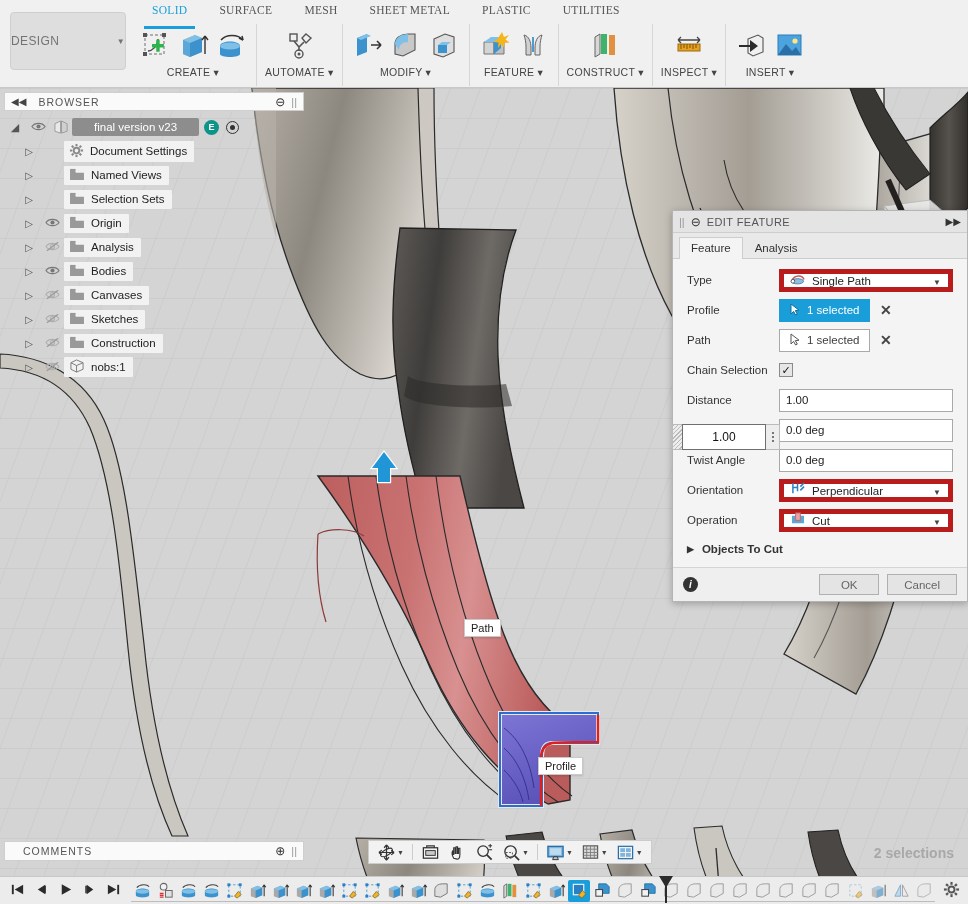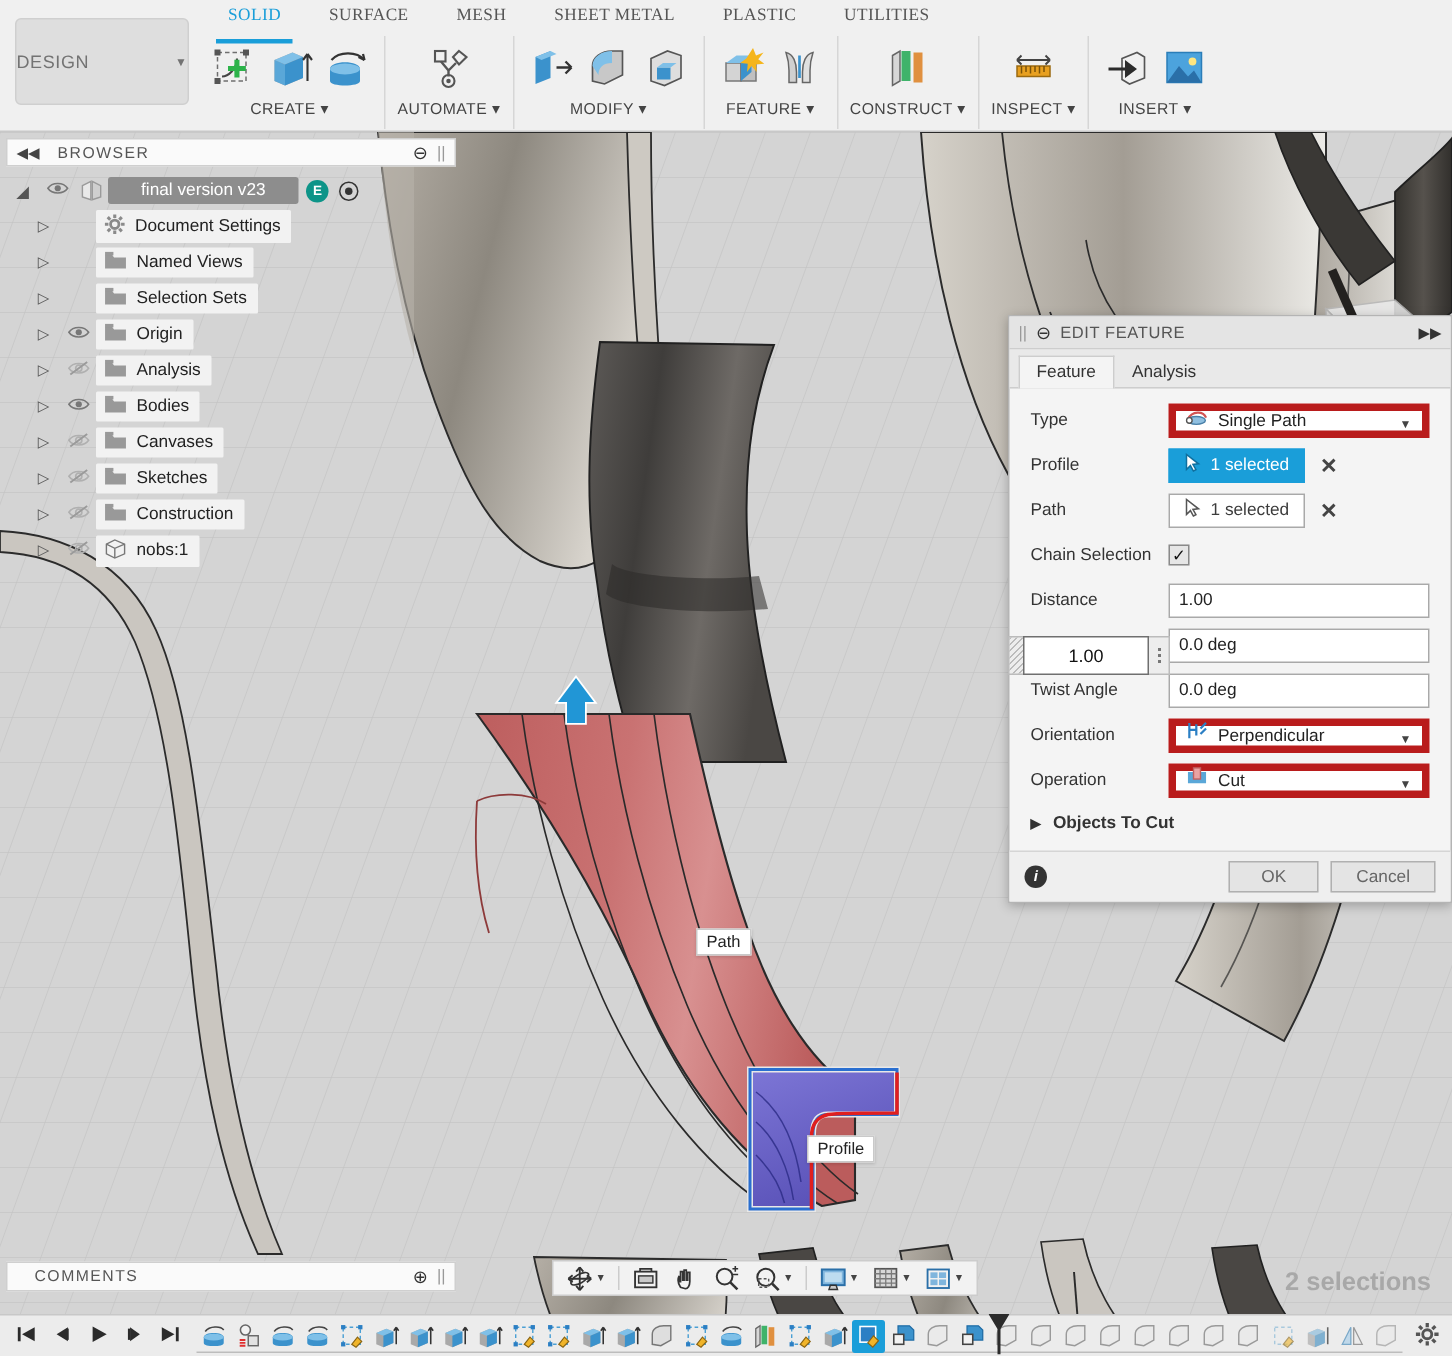--- a/index.html
+++ b/index.html
@@ -109,21 +109,21 @@
   .cal { position:absolute; background:#fff; border:1px solid #c9c9c9;
     padding:2px 6px; font-size:11px; color:#222; z-index:8;
     box-shadow:0 1px 2px rgba(0,0,0,.15); }
 
   
   #comments { position:absolute; left:4px; top:841px; width:300px; height:20px;
     background:#fafafa; border:1px solid #cfcfcf; display:flex;
     align-items:center; padding:0 6px; }
   #comments .ttl { font-size:10.5px; color:#555; letter-spacing:1px;
     margin-left:12px; flex:1; }
-  #sel-count { position:absolute; right:14px; top:845px; font-size:17px;
+  #sel-count { position:absolute; right:14px; top:845px; font-size:14px;
     color:#a8a8a8; font-weight:bold; z-index:9; }
 
   
   #navbar { position:absolute; left:368px; top:840px; height:24px;
     background:#f2f2f2; border:1px solid #ccc; display:flex;
     align-items:center; padding:0 5px; gap:2px; z-index:9; }
   .nvi { display:flex; align-items:center; gap:1px; cursor:pointer;
     padding:0 3px; }
   .nsep { width:1px; height:16px; background:#ccc; margin:0 3px; }
   .dncaret { font-size:7px; color:#444; }

